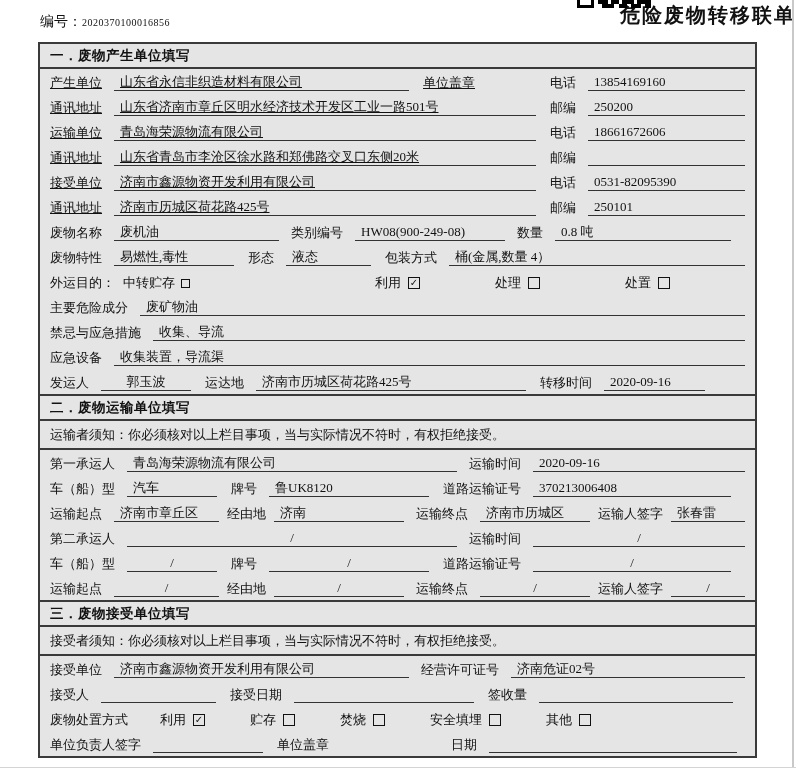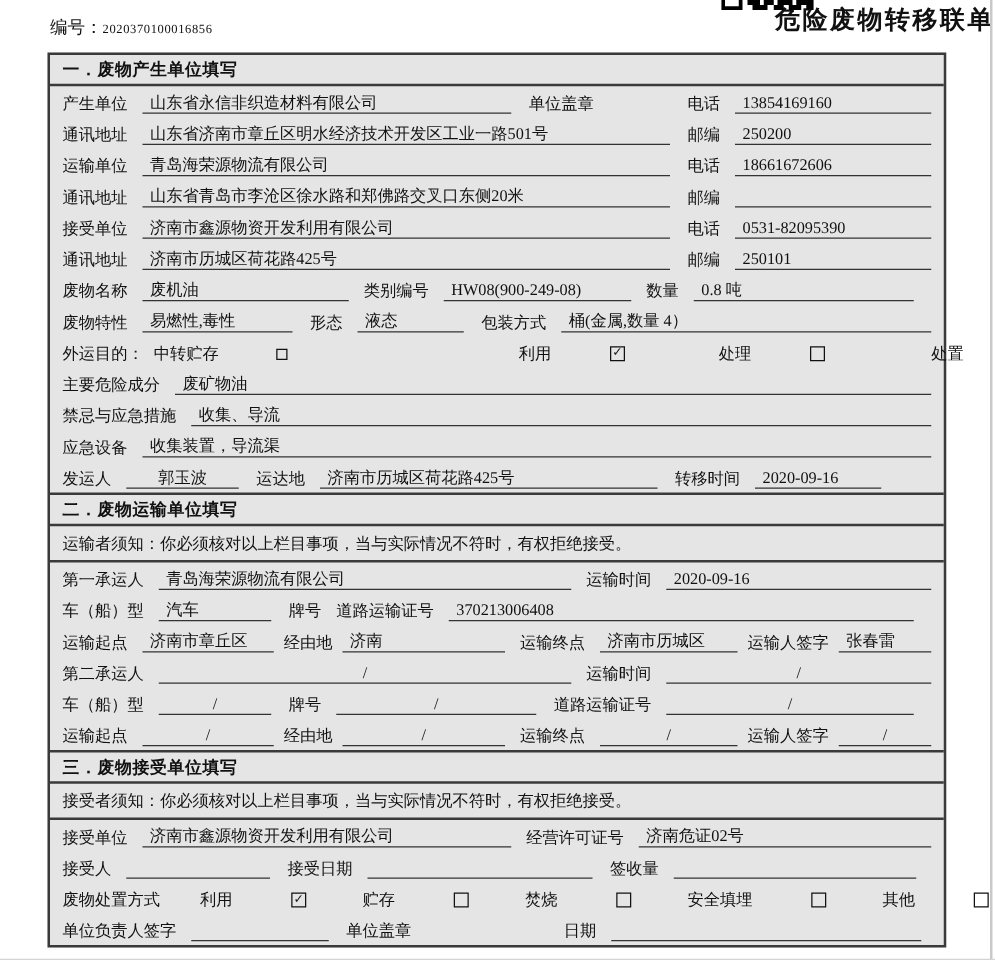--- a/index.html
+++ b/index.html
@@ -32,32 +32,32 @@
   .notice { font-size:13px; padding:5px 10px 4px 10px; border-bottom:2px solid #3a3a3a; }
 
   .row { display:flex; align-items:flex-end; height:25px; padding:0 10px 3px 10px;
          font-size:13px; line-height:16px; }
   .lbl { white-space:nowrap; margin-right:12px; flex-shrink:0; }
   .lbl.tight { margin-right:8px; }
   .fill { border-bottom:1px solid #333; padding:0 6px; white-space:nowrap;
           overflow:hidden; min-height:16px; }
   .grow { flex:1; }
   .c { text-align:center; }
-  .left-col { display:flex; width:500px; flex-shrink:0; align-items:flex-end; }
+  .left-col { display:flex; width:500px; flex-shrink:0; align-items:flex-end;text-decoration:underline; }
   .left-col .fill.grow { margin-right:14px; }
 
   .w90{width:90px;} .w105{width:105px;} .w110{width:110px;} .w115{width:115px;}
   .w120{width:120px;} .w130{width:130px;} .w150{width:150px;} .w160{width:160px;}
   .w165{width:165px;} .w180{width:180px;} .w270{width:270px;} .w295{width:295px;}
   .w330{width:330px;} .w85{width:85px;}
   .mr40{margin-right:40px;} .mr14{margin-right:14px;} .mr12{margin-right:12px;} .mr8{margin-right:8px;}
   .sp110{width:110px; flex-shrink:0;}
 
   
-  .opt { display:inline-flex; align-items:center; white-space:nowrap;gap:40px; }
+  .opt { display:inline-flex; align-items:center; white-space:nowrap; }
   .box { display:inline-block; width:12px; height:12px; border:1.5px solid #111;
          margin-left:7px; font-size:10px; line-height:10px; text-align:center;
          font-weight:bold; font-family:"DejaVu Sans",sans-serif; }
   .box.small { width:9px; height:9px; border-width:1px; margin-left:6px; }
   .ml20{margin-left:20px;} .ml45{margin-left:45px;} .ml75{margin-left:75px;}
   .ml85{margin-left:85px;} .ml185{margin-left:185px;}
 
   .print-line { position:absolute; left:40px; top:744px; font-size:13.5px; white-space:nowrap; }
 </style>
 </head>
@@ -212,20 +212,21 @@
       <span class="lbl">第一承运人</span>
       <span class="fill w330 mr12">青岛海荣源物流有限公司</span>
       <span class="lbl">运输时间</span>
       <span class="fill grow">2020-09-16</span>
     </div>
 
     <div class="row">
       <span class="lbl">车（船）型</span>
       <span class="fill w90 mr14">汽车</span>
       <span class="lbl">牌号</span>
+      <span class="fill w160 mr14">鲁UK8120</span>
       <span class="lbl">道路运输证号</span>
       <span class="fill grow mr14">370213006408</span>
     </div>
 
     <div class="row">
       <span class="lbl">运输起点</span>
       <span class="fill w105 mr8">济南市章丘区</span>
       <span class="lbl tight">经由地</span>
       <span class="fill w130 mr12">济南</span>
       <span class="lbl">运输终点</span>

